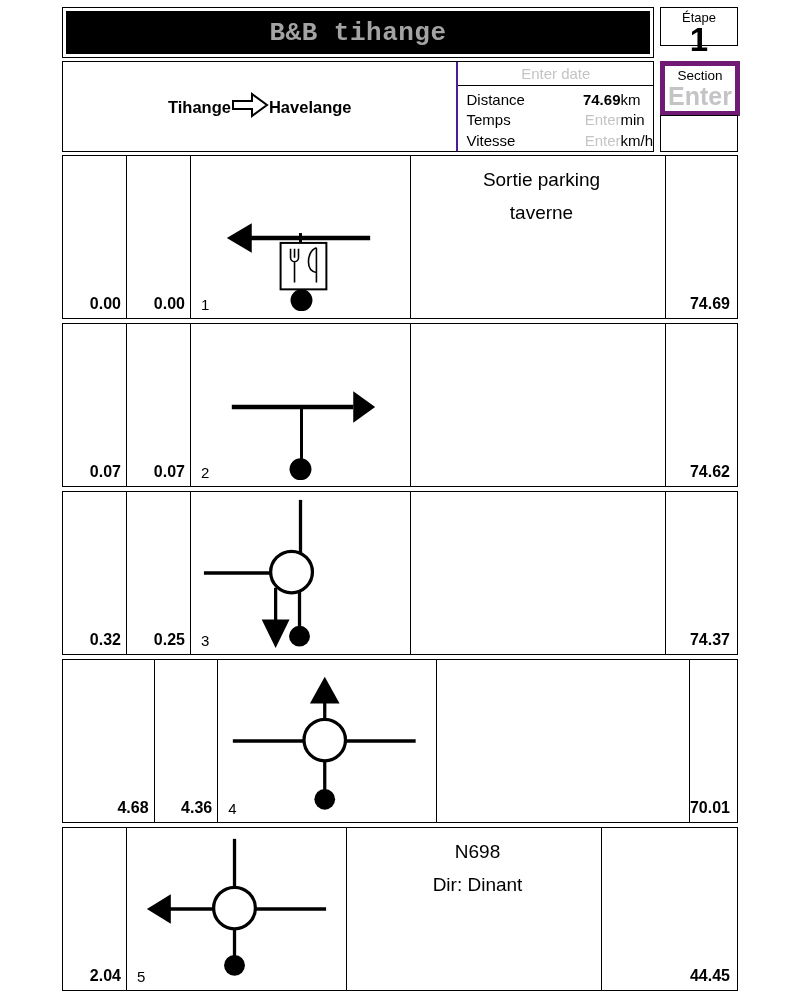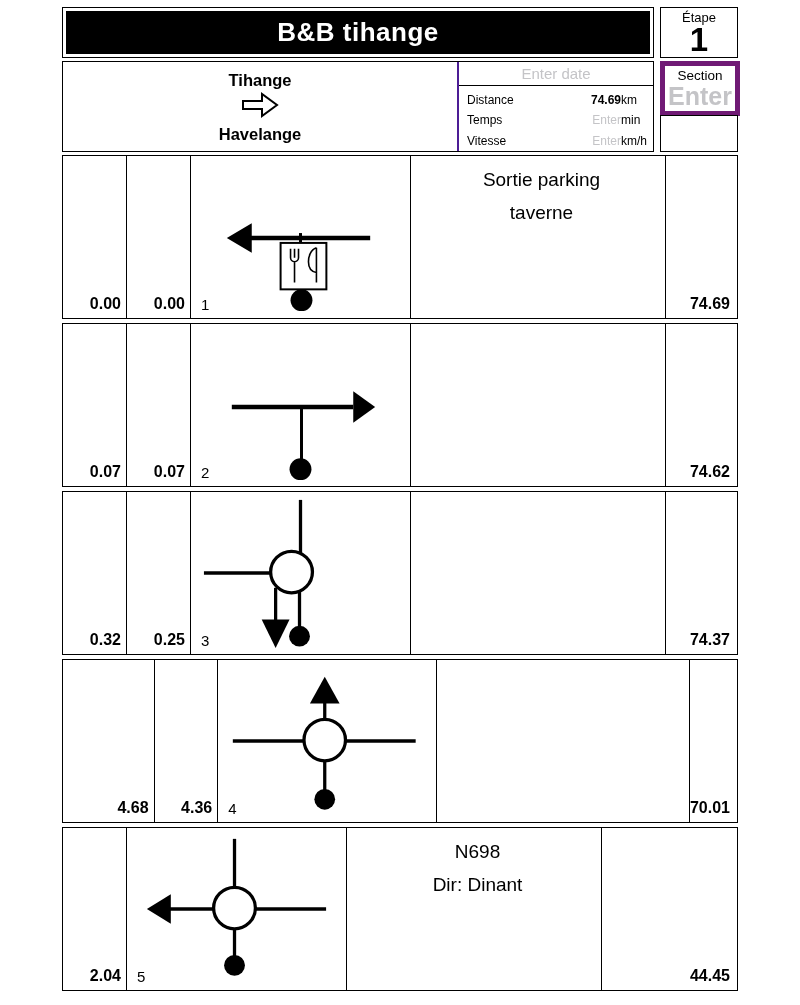--- a/index.html
+++ b/index.html
@@ -10,49 +10,49 @@
     -webkit-font-smoothing:antialiased;
   }
   .sheet { position:relative; width:800px; height:1005px; background:#fff; }
 
   
   .title-cell {
     position:absolute; left:62px; top:7px; width:592px; height:51px;
     border:1px solid #000; box-sizing:border-box; padding:3px; background:#fff;
   }
   .title-bar {
-    width:100%; height:100%; background:#000; color:#ffffff;
+    width:100%; height:100%; background:#000; color:#a3a3a3;
     display:flex; align-items:center; justify-content:center;
-    font-size:26px; font-weight:bold; letter-spacing:0.5px;
+    font-size:26px; font-weight:bold; letter-spacing:0.5px;font-family:Liberation Mono, monospace;
   }
   .etape-cell {
-    position:absolute; left:660px; top:7px; width:78px; height:51px;
+    position:absolute; left:660px; top:7px; width:78px; height:39px;
     border:1px solid #000; box-sizing:border-box; text-align:center;
   }
   .etape-label { font-size:13px; padding-top:2px; }
   .etape-value { font-size:33px; font-weight:bold; line-height:30px; }
 
   .route-box {
     position:absolute; left:62px; top:61px; width:592px; height:91px;
     border:1px solid #000; box-sizing:border-box; display:flex;
   }
   .route-left {
-    width:394px; display:flex; flex-direction:column;
+    width:394px; display:flex; flex-direction:row;
     align-items:center; justify-content:center;
   }
   .route-town { font-size:16.5px; font-weight:bold; line-height:20px; }
   .route-arrow { margin:2px 0; }
   .route-right { flex:1; border-left:2px solid #4c1d95; display:flex; flex-direction:column; }
   .date-row {
     height:25px; border-bottom:1px solid #000; box-sizing:border-box;
     display:flex; align-items:center; justify-content:center;
     font-size:15px; color:var(--placeholder);
   }
   .stats { flex:1; padding:4px 0 0 8px; }
-  .stat-row { display:flex; font-size:12px; line-height:20.5px; }
+  .stat-row { display:flex; font-size:15px; line-height:20.5px; }
   .stat-label { width:92px; }
   .stat-value { width:62px; text-align:right; }
   .stat-value.filled { font-weight:bold; }
   .stat-value.ph { color:var(--placeholder); }
   .stat-unit { }
 
   .section-cell {
     position:absolute; left:660px; top:61px; width:80px; height:55px;
     border:5px solid #701a75; box-sizing:border-box; text-align:center;
   }

